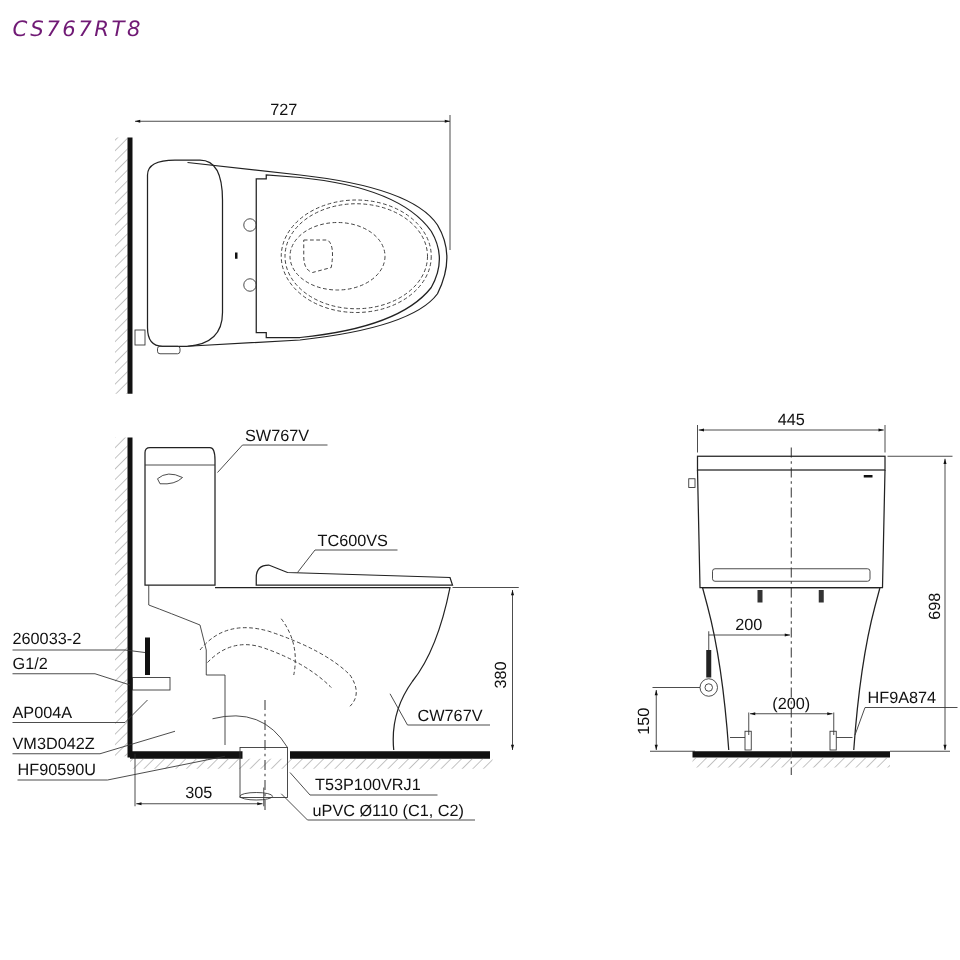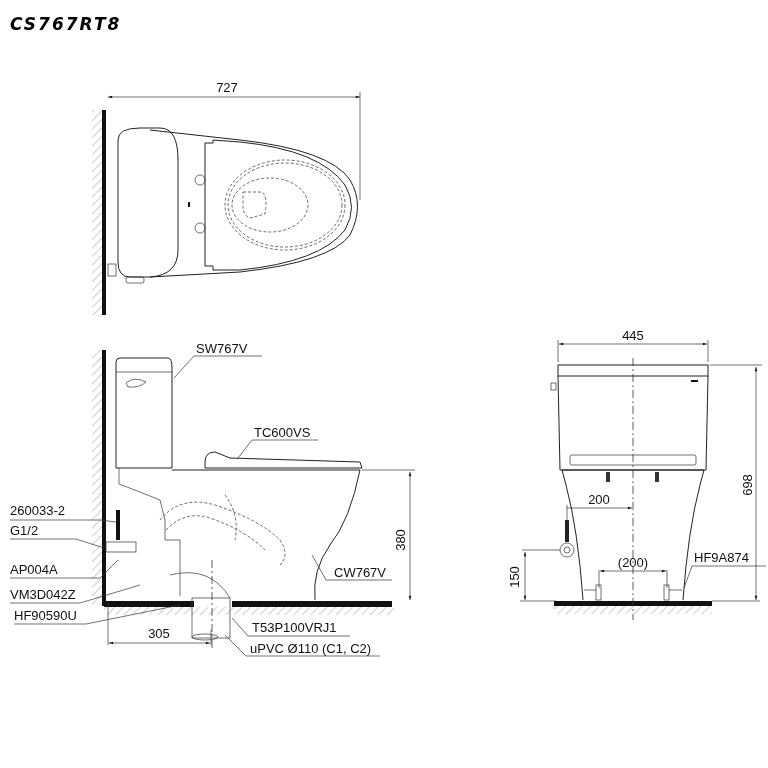--- a/index.html
+++ b/index.html
@@ -1,17 +1,17 @@
 <!DOCTYPE html>
 <html><head>
 <meta charset="utf-8">
 <style>
   html,body{margin:0;padding:0;background:#fff;}
   body{width:768px;height:768px;position:relative;overflow:hidden;font-family:"Liberation Sans",sans-serif;}
-  .model-title{position:absolute;left:10px;top:14px;font-family:"DejaVu Sans",sans-serif;font-weight:bold;font-style:italic;font-size:17px;letter-spacing:2px;color:#000000;}
+  .model-title{position:absolute;left:10px;top:14px;font-family:"DejaVu Sans",sans-serif;font-weight:normal;font-style:italic;font-size:17px;letter-spacing:2px;color:#701a75;}
   svg{position:absolute;left:0;top:0;}
   .lbl{font-family:"Liberation Sans",sans-serif;font-size:13px;fill:#111;}
   .dim{font-family:"Liberation Sans",sans-serif;font-size:13px;fill:#111;}
   .ln{stroke:#222;stroke-width:1;fill:none;}
   .thin{stroke:#333;stroke-width:0.7;fill:none;}
   .dash{stroke:#444;stroke-width:0.8;fill:none;stroke-dasharray:3 2;}
   .dashdot{stroke:#333;stroke-width:0.8;fill:none;stroke-dasharray:8 3 2 3;}
   .wall{stroke:#111;stroke-width:4;fill:none;}
   .floor{fill:#111;}
 </style>

